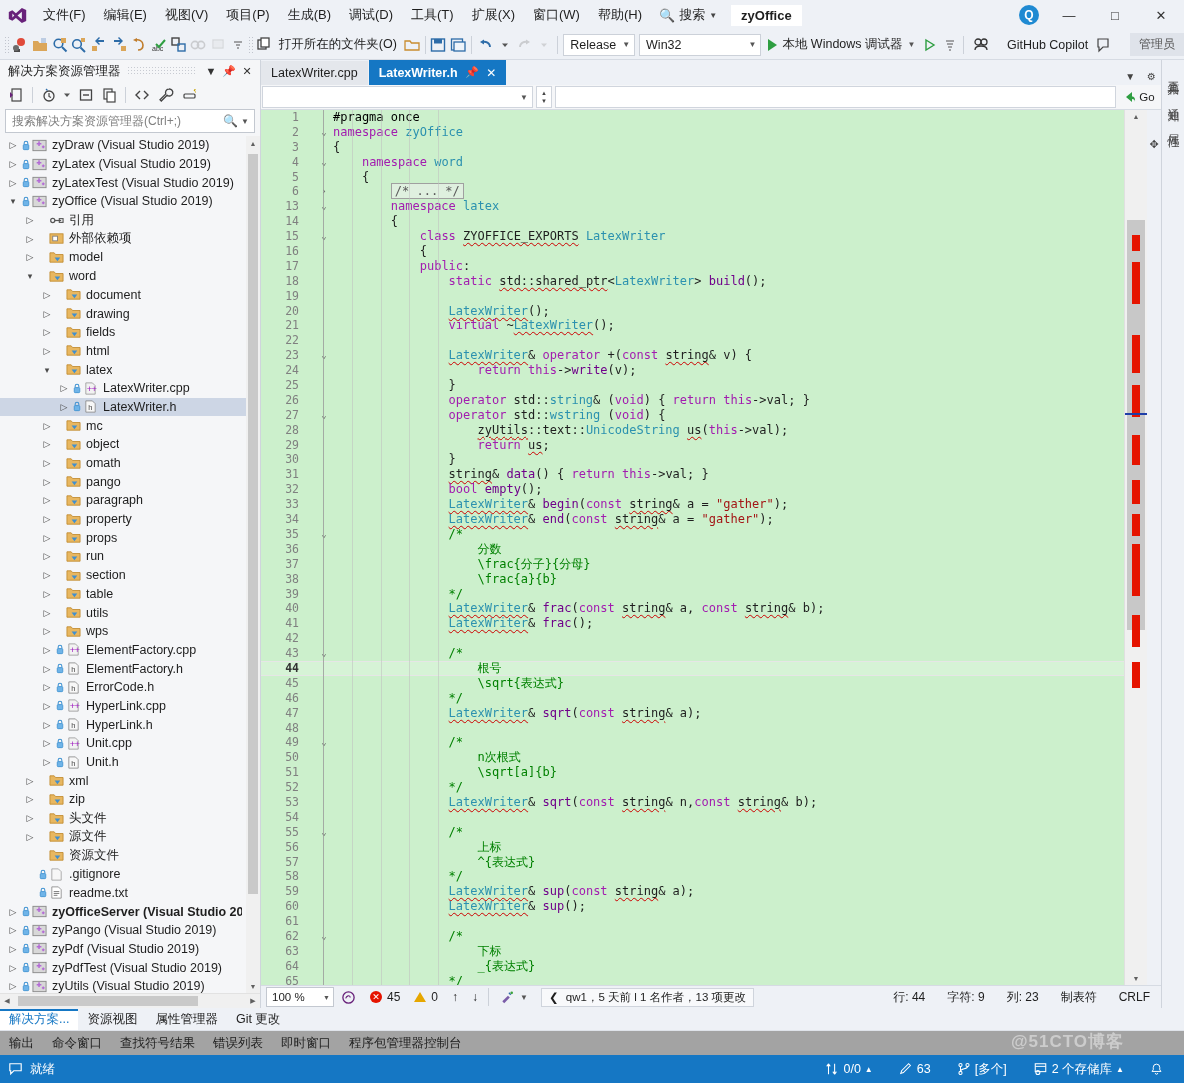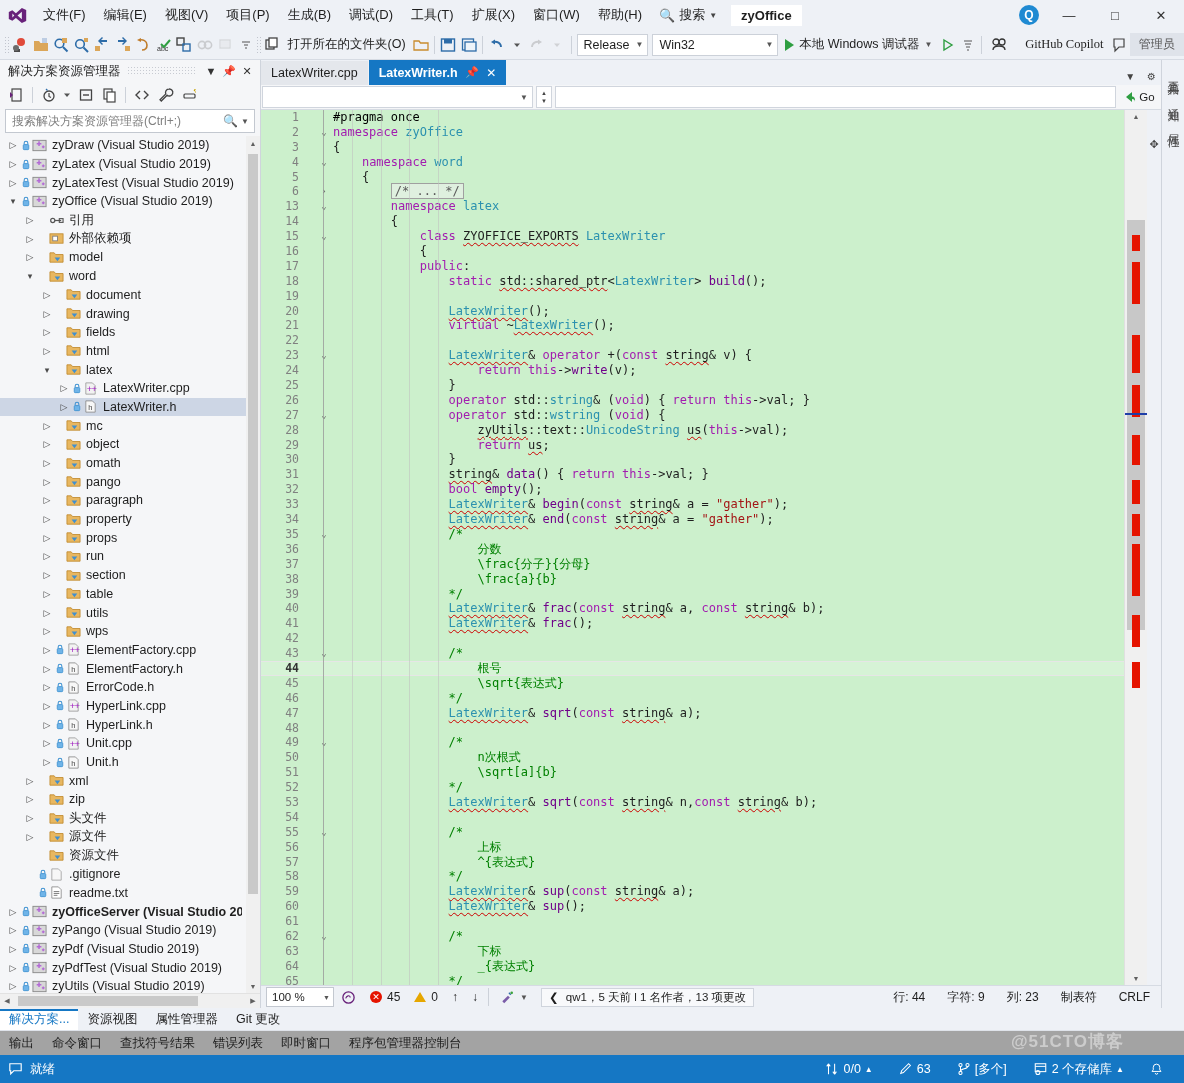--- a/index.html
+++ b/index.html
@@ -35,22 +35,22 @@
   .tbtn{width:23px;height:23px;display:flex;align-items:center;justify-content:center;}
   .tbtn.dis{opacity:.35;}
   .tb-sep{width:1px;height:18px;background:#ccd1d9;margin:0 3px;}
   .tb-text{font-size:12.5px;padding:0 5px;white-space:nowrap;}
   .combo{height:20px;border:1px solid #ccd1d9;background:#fff;display:flex;align-items:center;
     justify-content:space-between;font-size:12.5px;padding:0 4px 0 6px;margin:0 2px;}
   .combo .cv{white-space:nowrap;overflow:hidden;}
   .combo .ca{font-size:8px;color:#555;margin-left:6px;}
   .run-btn{display:flex;align-items:center;gap:5px;padding:0 5px;font-size:12.5px;white-space:nowrap;}
   .tri{width:0;height:0;border-left:9px solid #2e9e41;border-top:6px solid transparent;border-bottom:6px solid transparent;}
-  .copilot{display:flex;align-items:center;gap:18px;font-size:12.5px;padding:0 6px;white-space:nowrap;font-family:Liberation Serif, serif;}
-  .admin{font-size:12px;color:#555;background:#dfe3ea;padding:3px 9px;margin-left:0;white-space:nowrap;}
+  .copilot{display:flex;align-items:center;gap:18px;font-size:12.5px;padding:0 6px;white-space:nowrap;}
+  .admin{font-size:12px;color:#555;background:#dfe3ea;padding:3px 9px;margin-left:16px;white-space:nowrap;}
 
   
   .bodyrow{flex:1;display:flex;min-height:0;}
 
   
   .slnpanel{width:260px;background:#f5f6f8;display:flex;flex-direction:column;border-right:1px solid #cfd4dc;}
   .sln-head{height:22px;display:flex;align-items:center;padding:0 4px 0 8px;font-size:12.5px;}
   .sln-head .t{white-space:nowrap;}
   .dots{flex:1;height:10px;margin:0 6px;opacity:.5;
     background-image:radial-gradient(#9aa0ab 34%,transparent 36%);background-size:3px 3px;}

